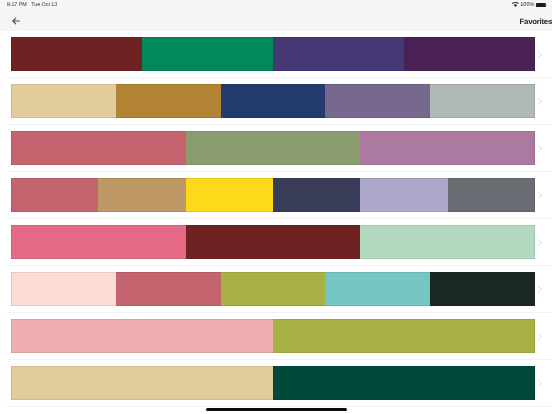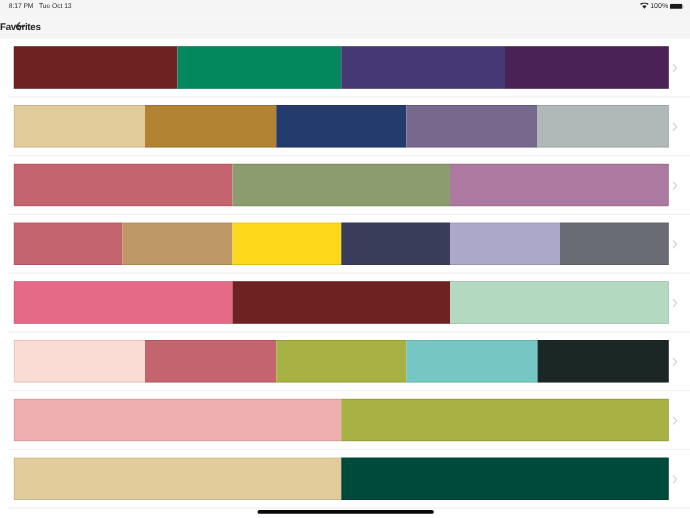--- a/index.html
+++ b/index.html
@@ -11,21 +11,21 @@
   .statusbar{position:absolute;left:0;top:0;width:552px;height:14px;background:#f5f5f5;}
   .sb-left{position:absolute;left:7px;top:0;height:10px;display:flex;align-items:center;gap:4.5px;
            font-size:5.4px;color:#303030;letter-spacing:-0.05px;white-space:nowrap;}
   .sb-right{position:absolute;right:5px;top:0;height:10px;display:flex;align-items:center;gap:1.5px;
             font-size:5.6px;color:#2a2a2a;white-space:nowrap;}
   .sb-right .ico{line-height:0;display:block;}
 
   
   .navbar{position:absolute;left:0;top:14px;width:552px;height:17px;background:#f5f5f5;}
   .nav-title{position:absolute;left:0;top:-1px;width:552px;height:17px;line-height:17px;
-             text-align:left;font-size:7.8px;font-weight:bold;color:#262626;letter-spacing:-0.25px;}
+             text-align:right;font-size:7.8px;font-weight:bold;color:#262626;letter-spacing:-0.25px;}
   .back{position:absolute;left:12.2px;top:2.6px;width:8px;height:8px;line-height:0;}
 
   
   .list{position:absolute;left:0;top:31px;width:552px;}
   .row{position:relative;height:47px;}
   .palette{position:absolute;left:11px;top:6px;width:524px;height:34px;display:flex;}
   .pal-border{position:absolute;left:11px;top:6px;width:524px;height:34px;pointer-events:none;
               box-shadow:inset 0 0 0 0.55px rgba(0,0,0,0.16);}
   .sw{flex:1 1 0;height:34px;}
   .chev{position:absolute;right:10px;top:20px;width:4px;height:7px;line-height:0;}

